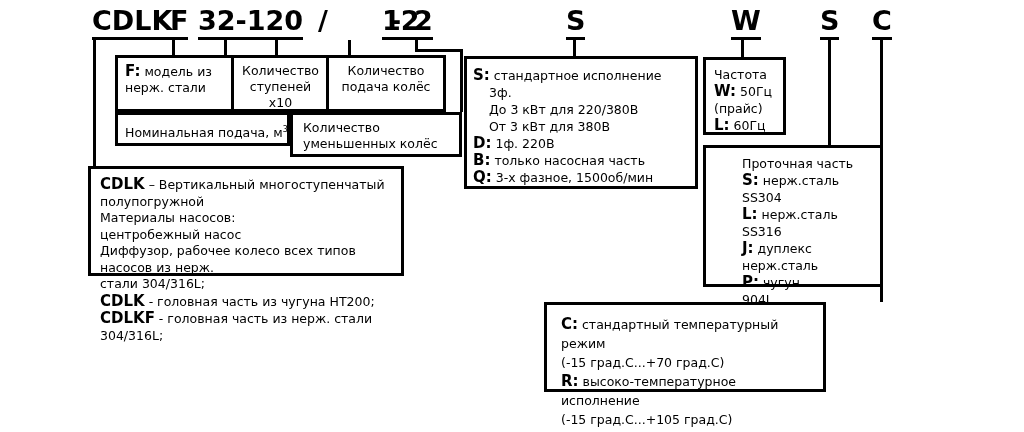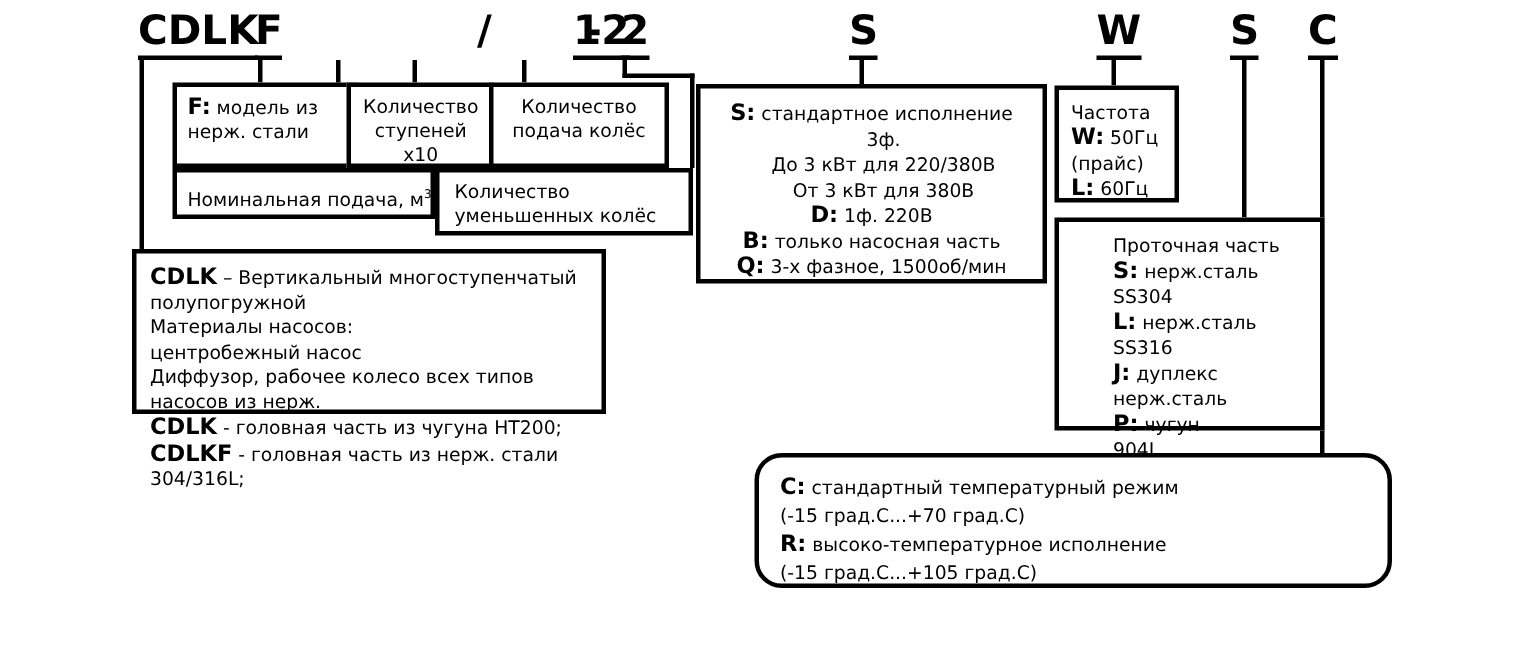--- a/index.html
+++ b/index.html
@@ -26,20 +26,21 @@
   .nowrapline{white-space:nowrap;}
   .indent{padding-left:16px;}
   sup{font-size:8px;vertical-align:super;}
 </style>
 </head>
 <body>
 
 <div class="code-line">
   <span class="code u" style="left:92px;">CDLK</span>
   <span class="code u" style="left:170px;">F</span>
+  <span class="code u" style="left:198px;">32-120</span>
   <span class="code plain" style="left:318px;">/</span>
   <span class="code u" style="left:346px;margin-left:36px;">12</span>
   <span class="code plain" style="left:390px;">-</span>
   <span class="code u" style="left:414px;">2</span>
   <span class="code u" style="left:566px;">S</span>
   <span class="code u" style="left:731px;">W</span>
   <span class="code u" style="left:820px;">S</span>
   <span class="code u" style="left:872px;">C</span>
 </div>
 
@@ -98,27 +99,28 @@
     <div>уменьшенных колёс</div>
   </div>
 </div>
 
 <div class="box" style="left:88px;top:166px;width:316px;height:110px;">
   <div class="pad t" style="padding:7px 9px;line-height:16.5px;">
     <div><b>CDLK</b><span> – Вертикальный многоступенчатый полупогружной</span></div>
     <div>Материалы насосов:</div>
     <div>центробежный насос</div>
     <div>Диффузор, рабочее колесо всех типов насосов из нерж.</div>
+    <div>стали 304/316L;</div>
     <div><b>CDLK</b><span> - головная часть из чугуна HT200;</span></div>
     <div><b>CDLKF</b><span> - головная часть из нерж. стали 304/316L;</span></div>
   </div>
 </div>
 
 <div class="box" style="left:464px;top:56px;width:234px;height:133px;">
-  <div class="pad t" style="padding:8px 6px;line-height:17px;text-align:center;">
+  <div class="pad t" style="padding:8px 6px;line-height:17px;">
     <div><b>S:</b> <span>стандартное исполнение</span></div>
     <div class="indent">3ф.</div>
     <div class="indent">До 3 кВт для 220/380В</div>
     <div class="indent">От 3 кВт для 380В</div>
     <div><b>D:</b> <span>1ф. 220В</span></div>
     <div><b>B:</b> <span>только насосная часть</span></div>
     <div><b>Q:</b> <span>3-х фазное, 1500об/мин</span></div>
   </div>
 </div>
 
@@ -137,20 +139,20 @@
     <div><b>S:</b> <span>нерж.сталь SS304</span></div>
     <div><b>L:</b> <span>нерж.сталь SS316</span></div>
     <div><b>J:</b> <span>дуплекс нерж.сталь</span></div>
     <div><b>P:</b> <span>чугун</span></div>
     <div>904L</div>
     <div><b>A:</b> <span>дуплекс нерж.сталь</span></div>
     <div>2507</div>
   </div>
 </div>
 
-<div class="box" style="left:503px;top:302px;width:425px;height:90px;border-radius:18px;">
+<div class="box" style="left:544px;top:302px;width:282px;height:90px;">
   <div class="pad t" style="padding:10px 14px;line-height:19px;">
     <div><b>C:</b> <span>стандартный температурный режим</span></div>
     <div>(-15 град.С...+70 град.С)</div>
     <div><b>R:</b> <span>высоко-температурное исполнение</span></div>
     <div>(-15 град.С...+105 град.С)</div>
   </div>
 </div>
 
 </body></html>

